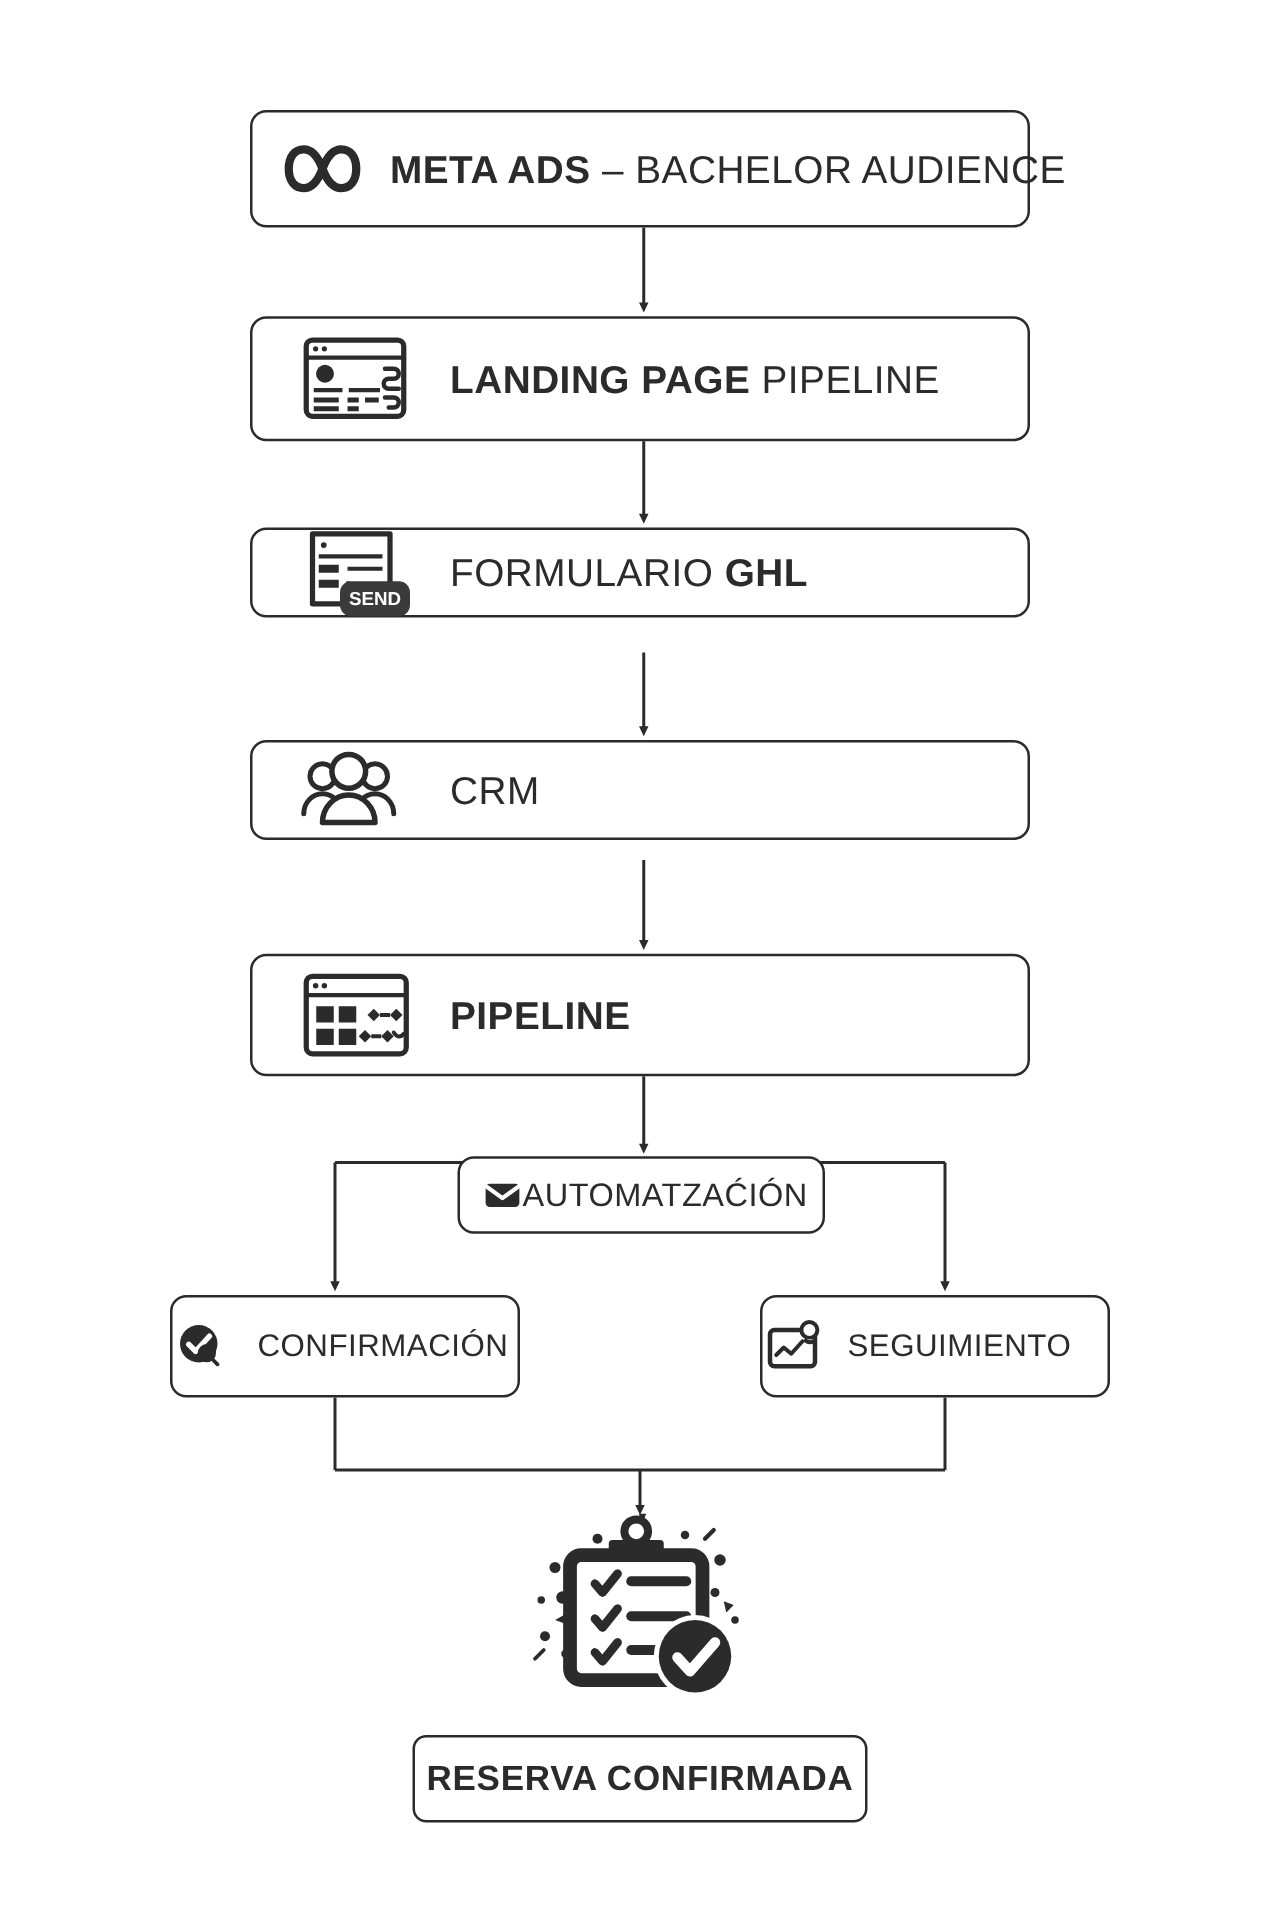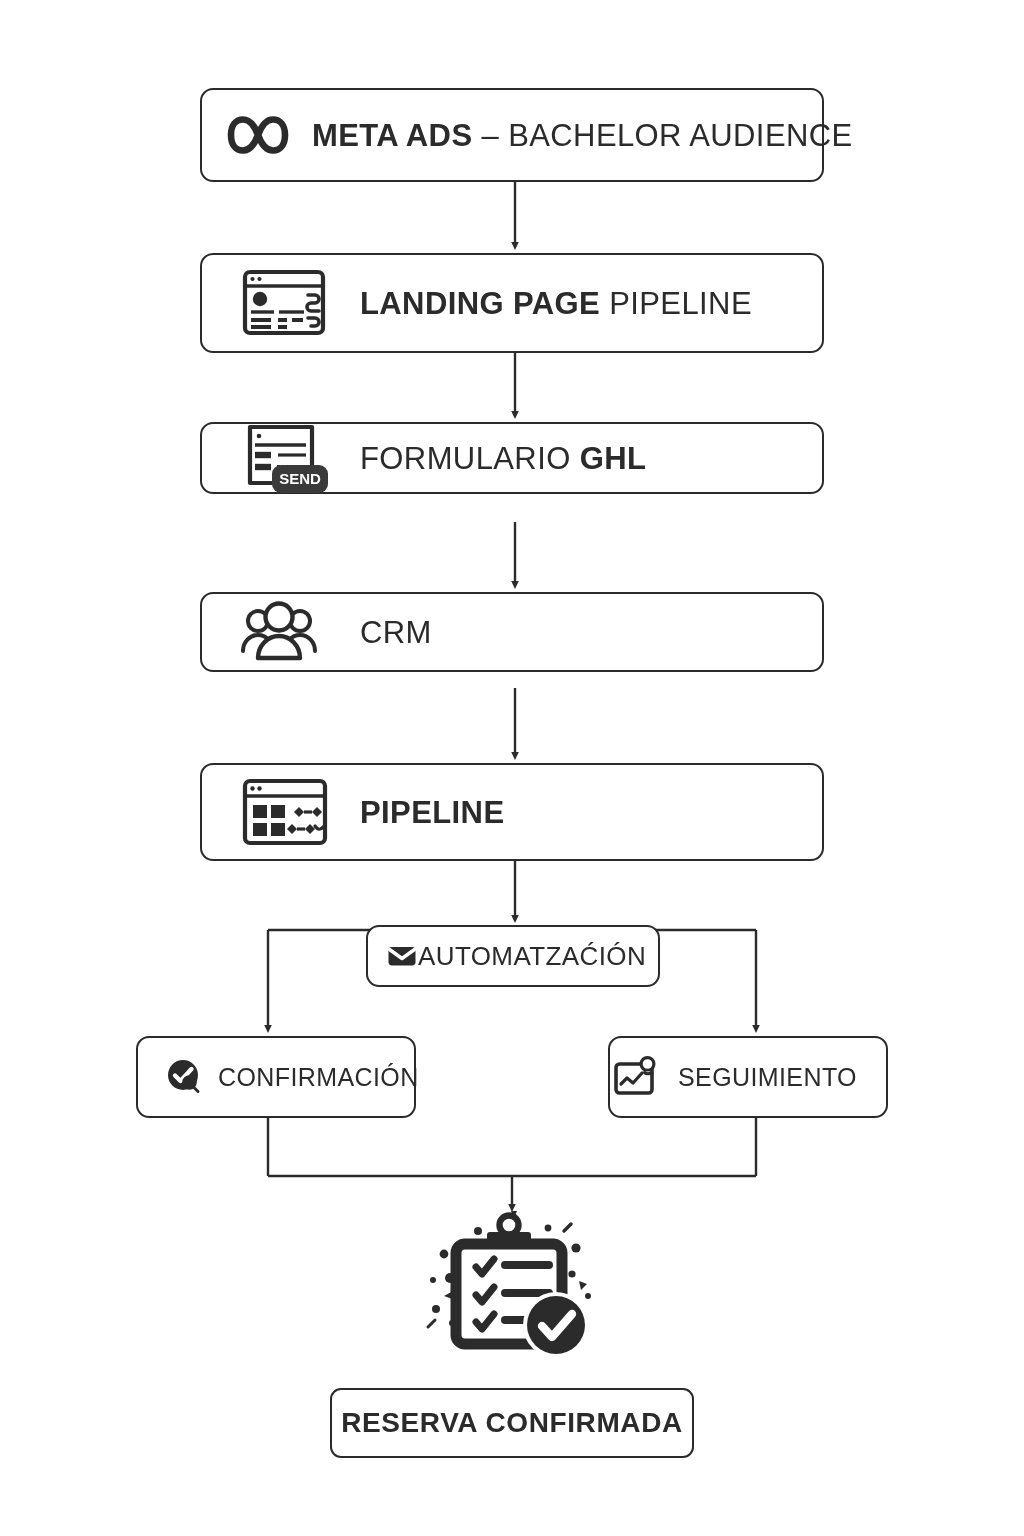--- a/index.html
+++ b/index.html
@@ -85,22 +85,22 @@
     height: 62px;
     padding-left: 18px;
   }
   #node-automation .node-label { font-size: 26px; }
 
   #node-confirm {
     left: 136px;
     width: 280px;
     top: 1036px;
     height: 82px;
-    padding-left: 24px;
-    gap: 12px;
+    padding-left: 0;
+    gap: 24px;
   }
   #node-confirm .node-label { font-size: 25px; }
 
   #node-follow {
     left: 608px;
     width: 280px;
     top: 1036px;
     height: 82px;
     gap: 12px;
     align-items: center;

